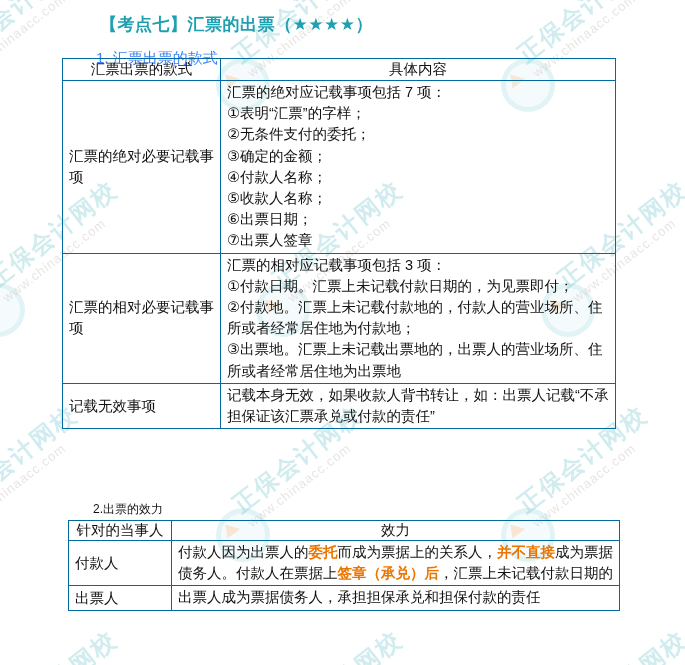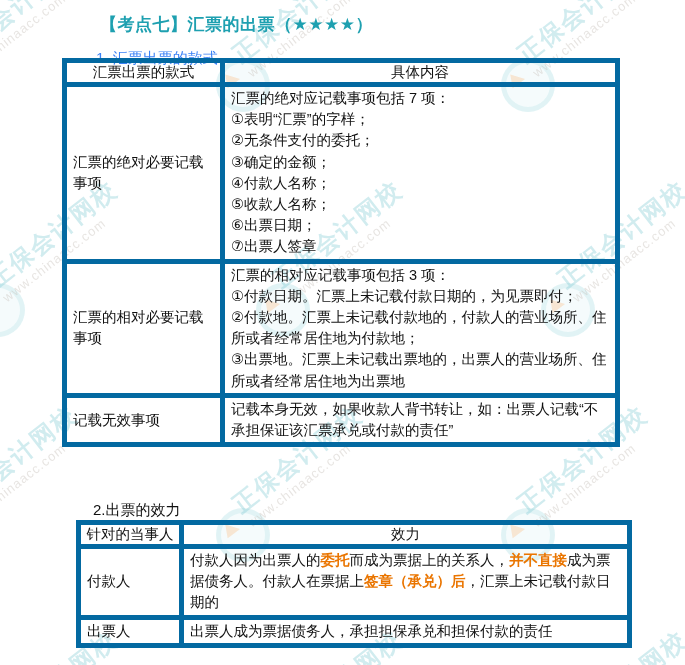--- a/index.html
+++ b/index.html
@@ -13,27 +13,27 @@
   .wm-brand{font-size:24px;font-weight:bold;color:rgba(36,164,178,.38);letter-spacing:2px;}
   .wm-url{display:block;font-size:13px;color:rgba(160,148,138,.45);letter-spacing:1px;margin-top:-2px;}
   .wm-ring{position:absolute;left:6px;top:128px;width:44px;height:44px;border-radius:50%;
            border:5px solid rgba(36,164,178,.18);background:rgba(222,243,245,.55);}
   .wm-play{position:absolute;left:16px;top:138px;font-size:18px;color:rgba(244,150,60,.40);transform:rotate(-10deg);}
 
   
   .content{position:relative;z-index:1;}
   #page-title{position:absolute;left:100px;top:13px;font-size:17px;font-weight:bold;color:#1EA0B0;letter-spacing:.5px;}
   #sec1-label{position:absolute;left:96px;top:49px;font-size:15px;color:#3b82f6;}
-  #sec2-label{position:absolute;left:93px;top:501px;font-size:15px;color:#111;}
+  #sec2-label{position:absolute;left:93px;top:501px;font-size:12px;color:#111;}
 
   table{border-collapse:collapse;table-layout:fixed;position:absolute;background:transparent;}
-  td,th{border:5px solid #0369a1;font-size:14.5px;color:#111;font-weight:normal;}
+  td,th{border:1px solid #0369a1;font-size:14.5px;color:#111;font-weight:normal;}
   #table1{left:62px;top:58px;width:553px;}
   #table1 col.c1{width:158px;} #table1 col.c2{width:395px;}
-  #table2{left:76px;top:520px;width:551px;}
+  #table2{left:68px;top:520px;width:551px;}
   #table2 col.c1{width:103px;} #table2 col.c2{width:448px;}
 
   th{text-align:center;vertical-align:middle;padding:0 4px;}
   td.item{vertical-align:middle;padding:0 6px;white-space:pre-line;line-height:21px;}
   td.body{vertical-align:middle;padding:1px 6px;line-height:21.2px;white-space:pre-line;text-align:left;}
 
   #table1 tr.hrow{height:22px;}
   #table1 tr.r0{height:167px;}
   #table1 tr.r1{height:128px;}
   #table1 tr.r2{height:43px;}

